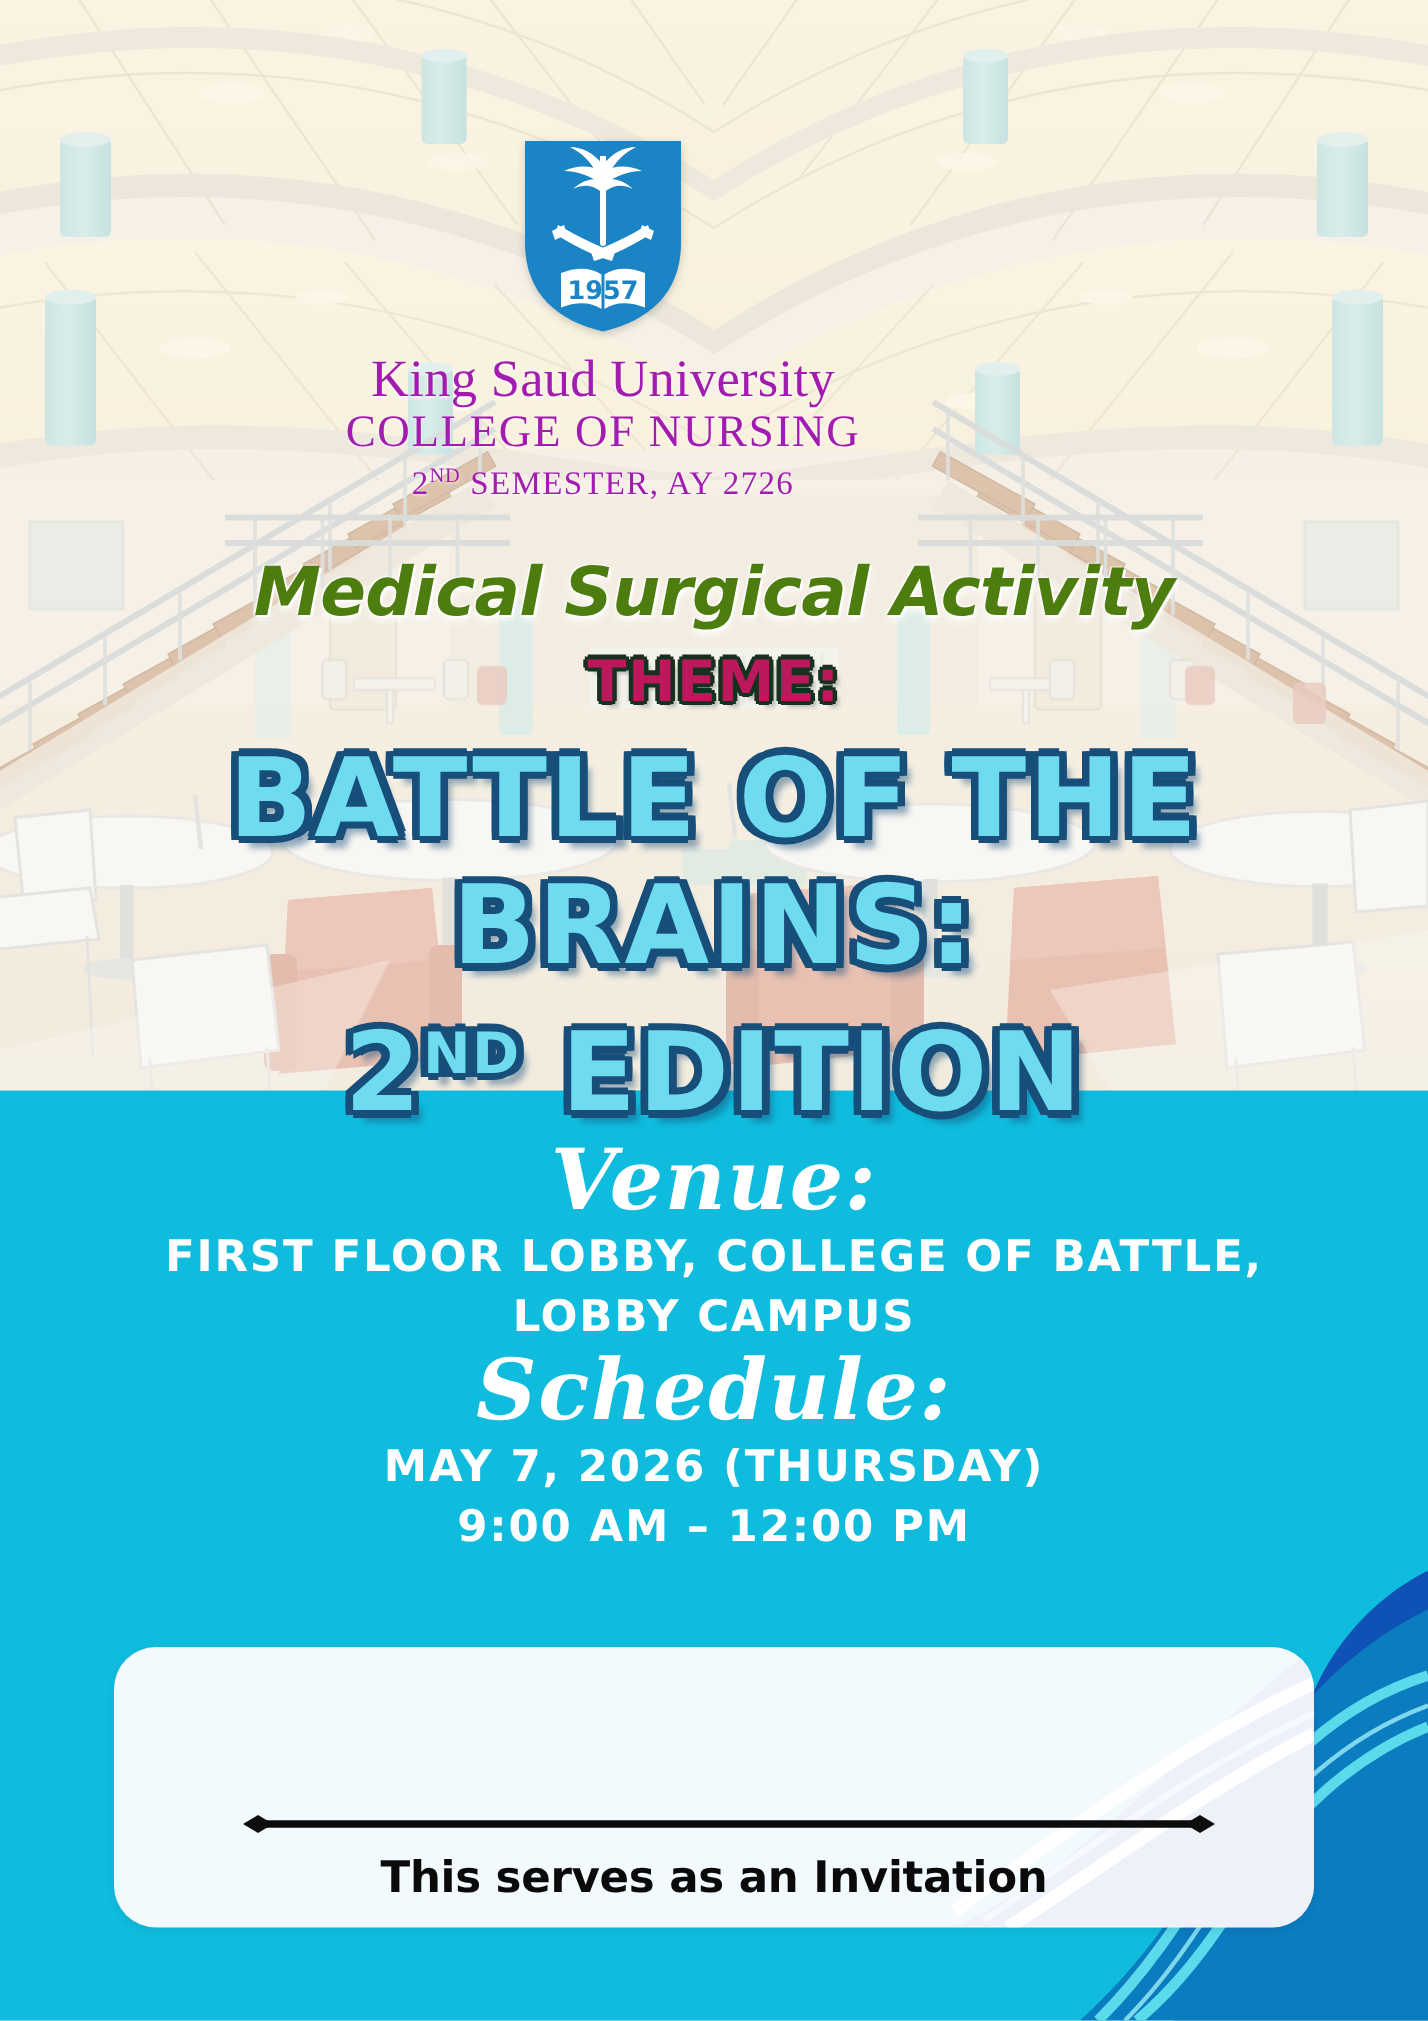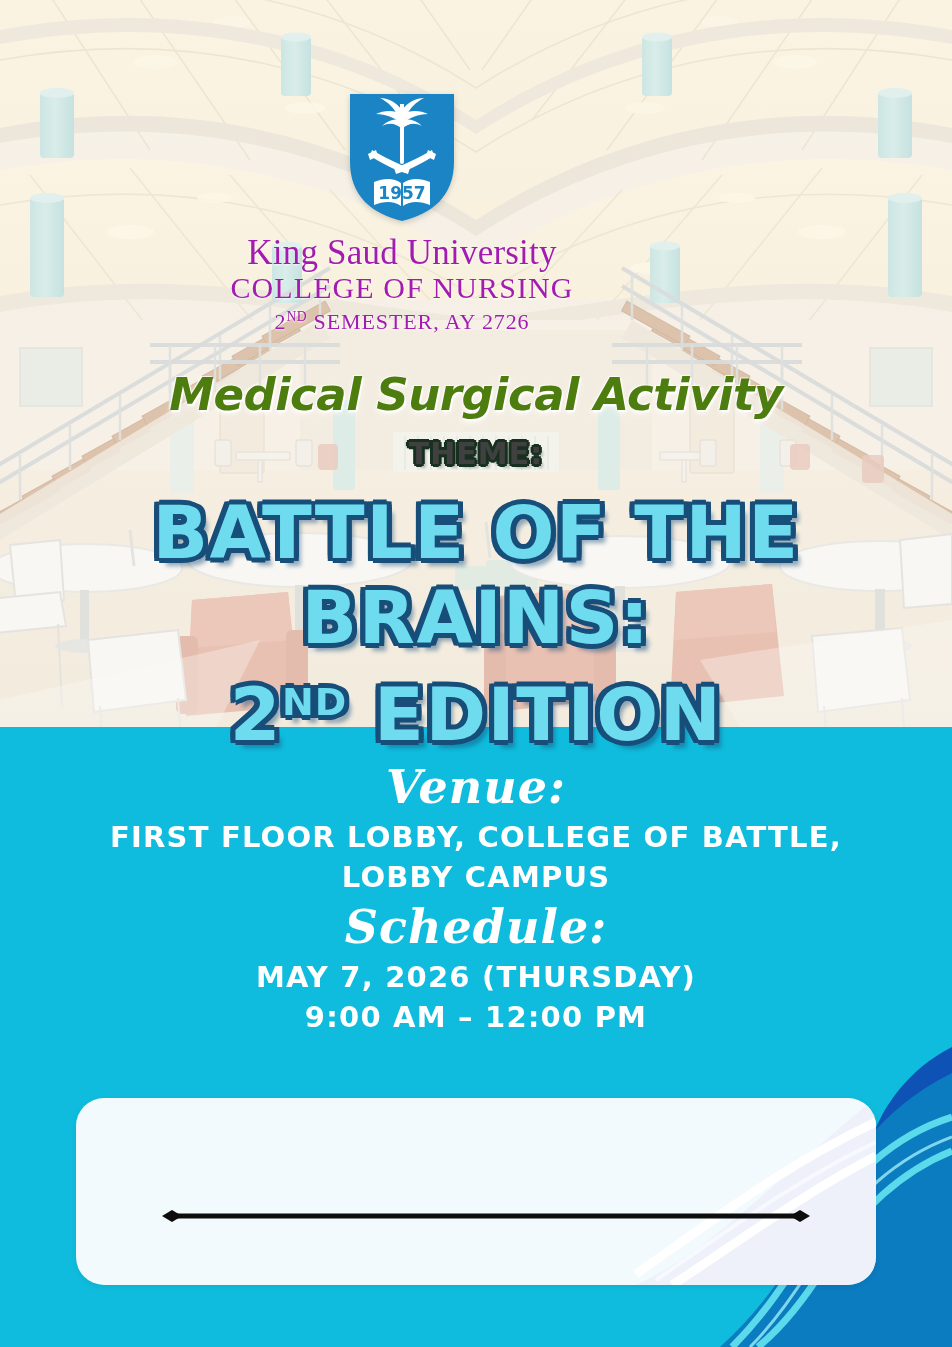--- a/index.html
+++ b/index.html
@@ -80,23 +80,23 @@
 
   
   .theme-line{
     position:absolute; left:0; top:432px; width:952px;
     text-align:center;
   }
   .theme-word{
     display:inline-block;
     font-family:"DejaVu Sans", sans-serif;
     font-weight:bold;
-    font-size:30px; line-height:44px;
+    font-size:38px; line-height:44px;
     letter-spacing:1px;
-    color:#404040;
+    color:#be185d;
     -webkit-text-stroke:0px;
     text-shadow:
       -2px -2px 0 #17301f, 2px -2px 0 #17301f,
       -2px  2px 0 #17301f, 2px  2px 0 #17301f,
       -3px 0 0 #17301f,  3px 0 0 #17301f,
        0 -3px 0 #17301f, 0  3px 0 #17301f,
        4px 4px 3px rgba(0,0,0,.25);
   }
 
   
@@ -123,21 +123,21 @@
   .bigsup{ font-size:.52em; vertical-align:super; letter-spacing:1px; }
 
   
   .info{
     position:absolute; left:0; top:757px; width:952px;
     text-align:center; color:#ffffff;
   }
   .script{
     font-family:"DejaVu Serif", serif;
     font-style:italic; font-weight:bold;
-    font-size:46px; line-height:60px;
+    font-size:56px; line-height:60px;
     letter-spacing:1px;
   }
   .plain{
     font-family:"DejaVu Sans", sans-serif;
     font-weight:bold;
     font-size:29px; line-height:40px;
     letter-spacing:1.2px;
   }
 
   
@@ -575,14 +575,15 @@
         <path d="M300,44 C216,84 150,134 80,182"></path>
       </g>
     </svg>
     <svg class="rule" width="652" height="12" viewBox="0 0 652 12">
       <line x1="12" y1="6" x2="640" y2="6" stroke="#0d0d0d" stroke-width="5"></line>
       <polygon points="12,0 22,6 12,12 2,6" fill="#0d0d0d"></polygon>
       <polygon points="640,0 650,6 640,12 630,6" fill="#0d0d0d"></polygon>
     </svg>
   </div>
 
+  <div class="invite">This serves as an Invitation</div>
 
 </div>
 
 </body></html>

